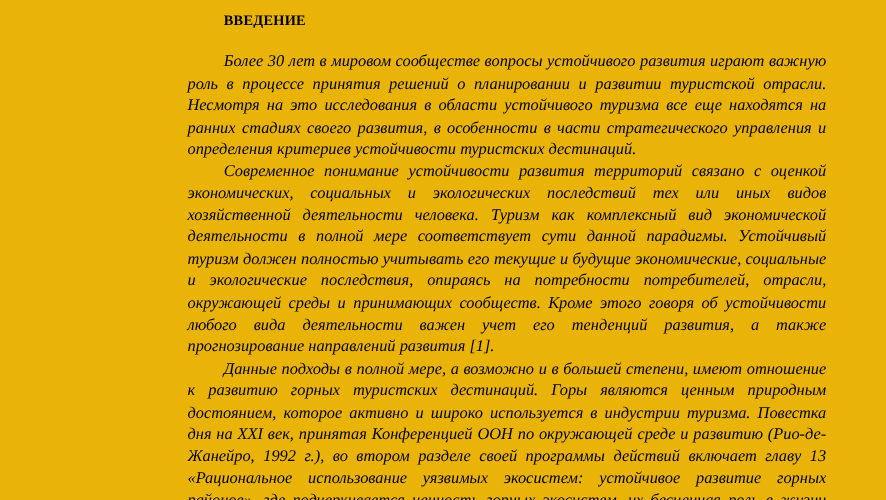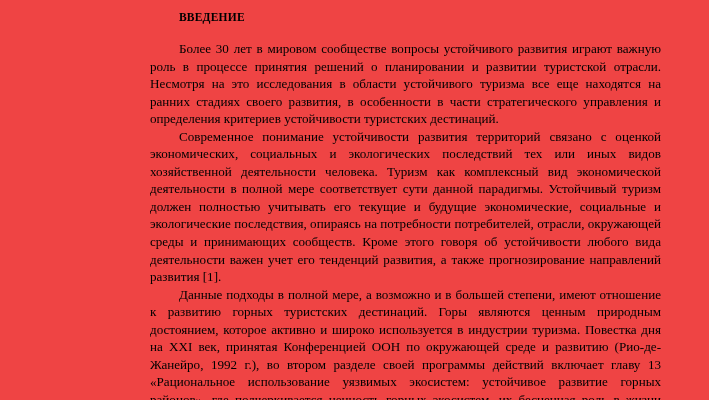--- a/index.html
+++ b/index.html
@@ -13,21 +13,21 @@
     overflow: hidden;
     font-family: "Liberation Serif", "DejaVu Serif", serif;
     color: #000000;
     -webkit-font-smoothing: antialiased;
   }
 
   .page {
     position: relative;
     width: 709px;
     height: 400px;
-    background: #ef4444;
+    background: #eab308;
     box-sizing: border-box;
   }
 
   .content {
     position: absolute;
     left: 150px;
     top: 0px;
     width: 511px;
   }
 
@@ -48,20 +48,21 @@
 
   p.para {
     margin: 0;
     font-size: 13.1px;
     line-height: 17.55px;
     text-align: justify;
     text-indent: 29px;
     text-justify: inter-word;
     word-spacing: 0px;
     hyphens: none;
+    font-style: italic;
   }
 
   
   .clip {
     overflow: hidden;
   }
 </style>
 </head>
 <body>
 

